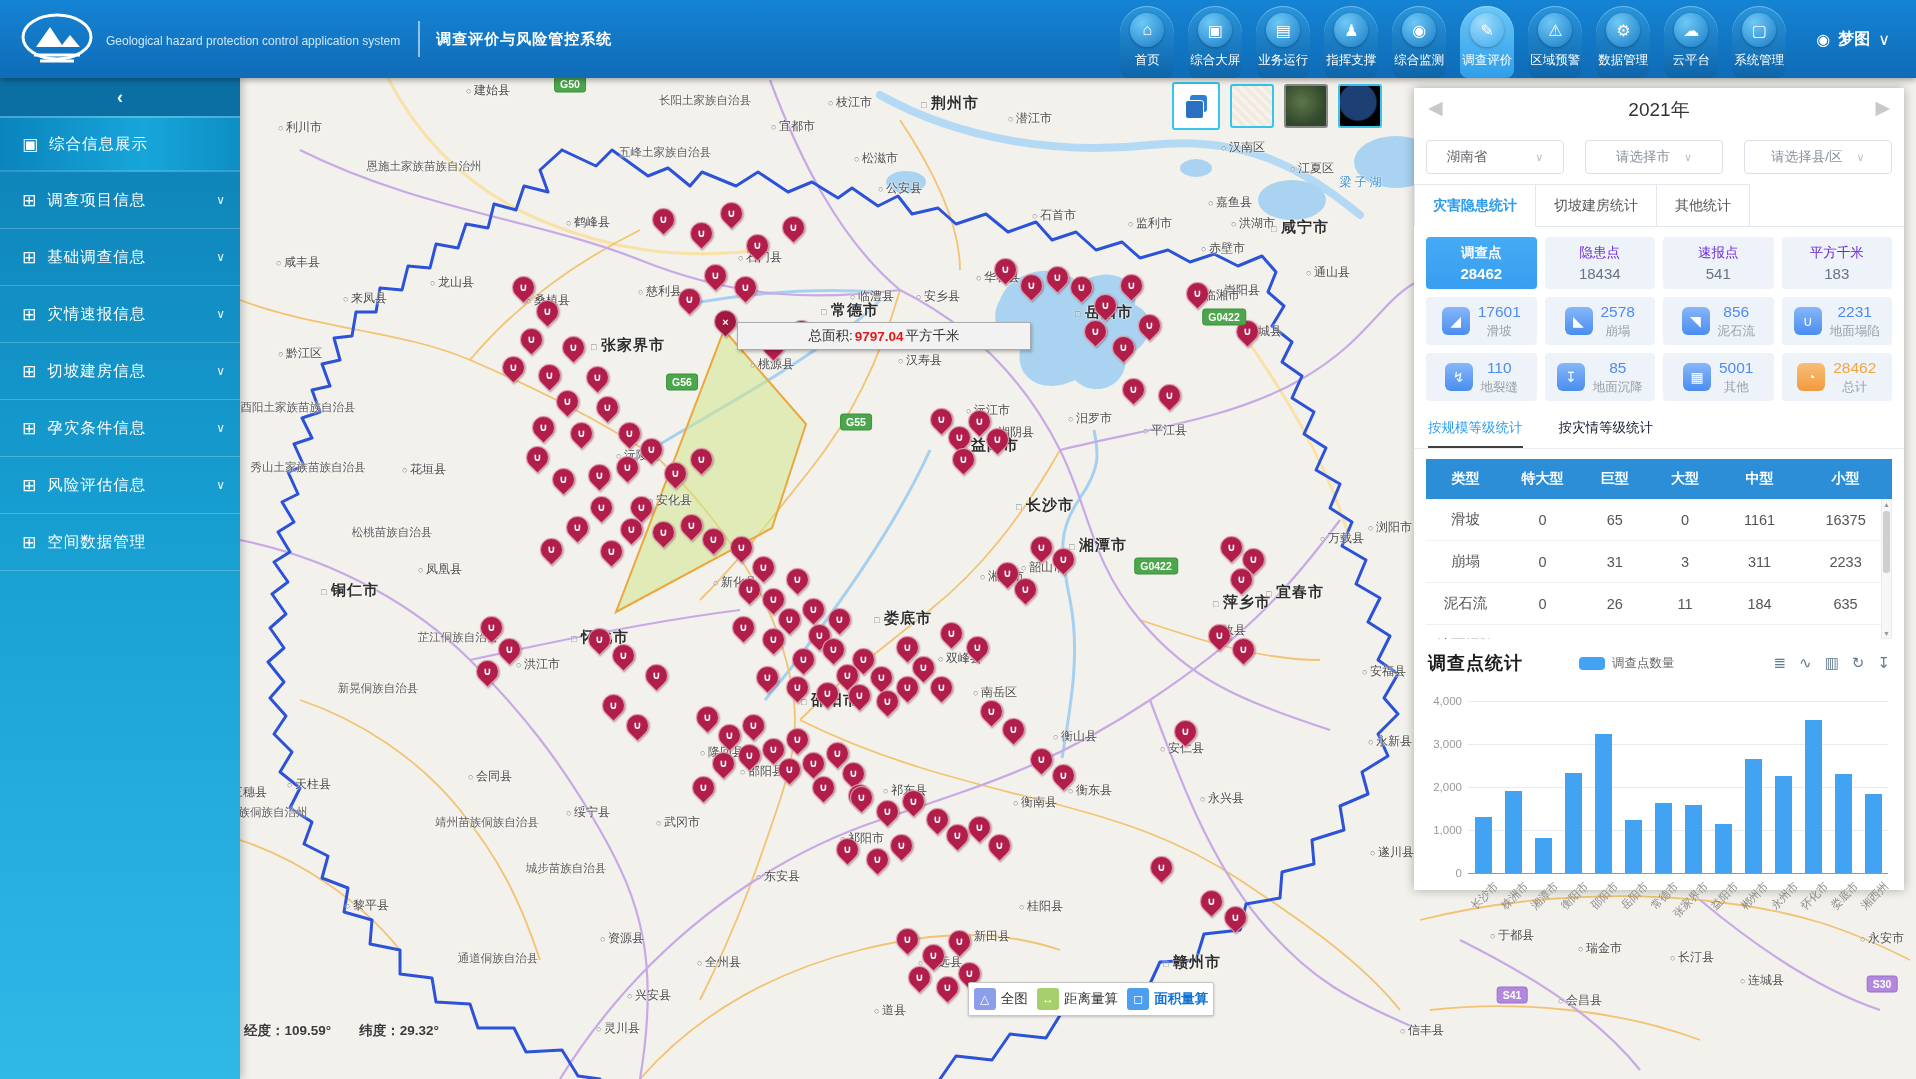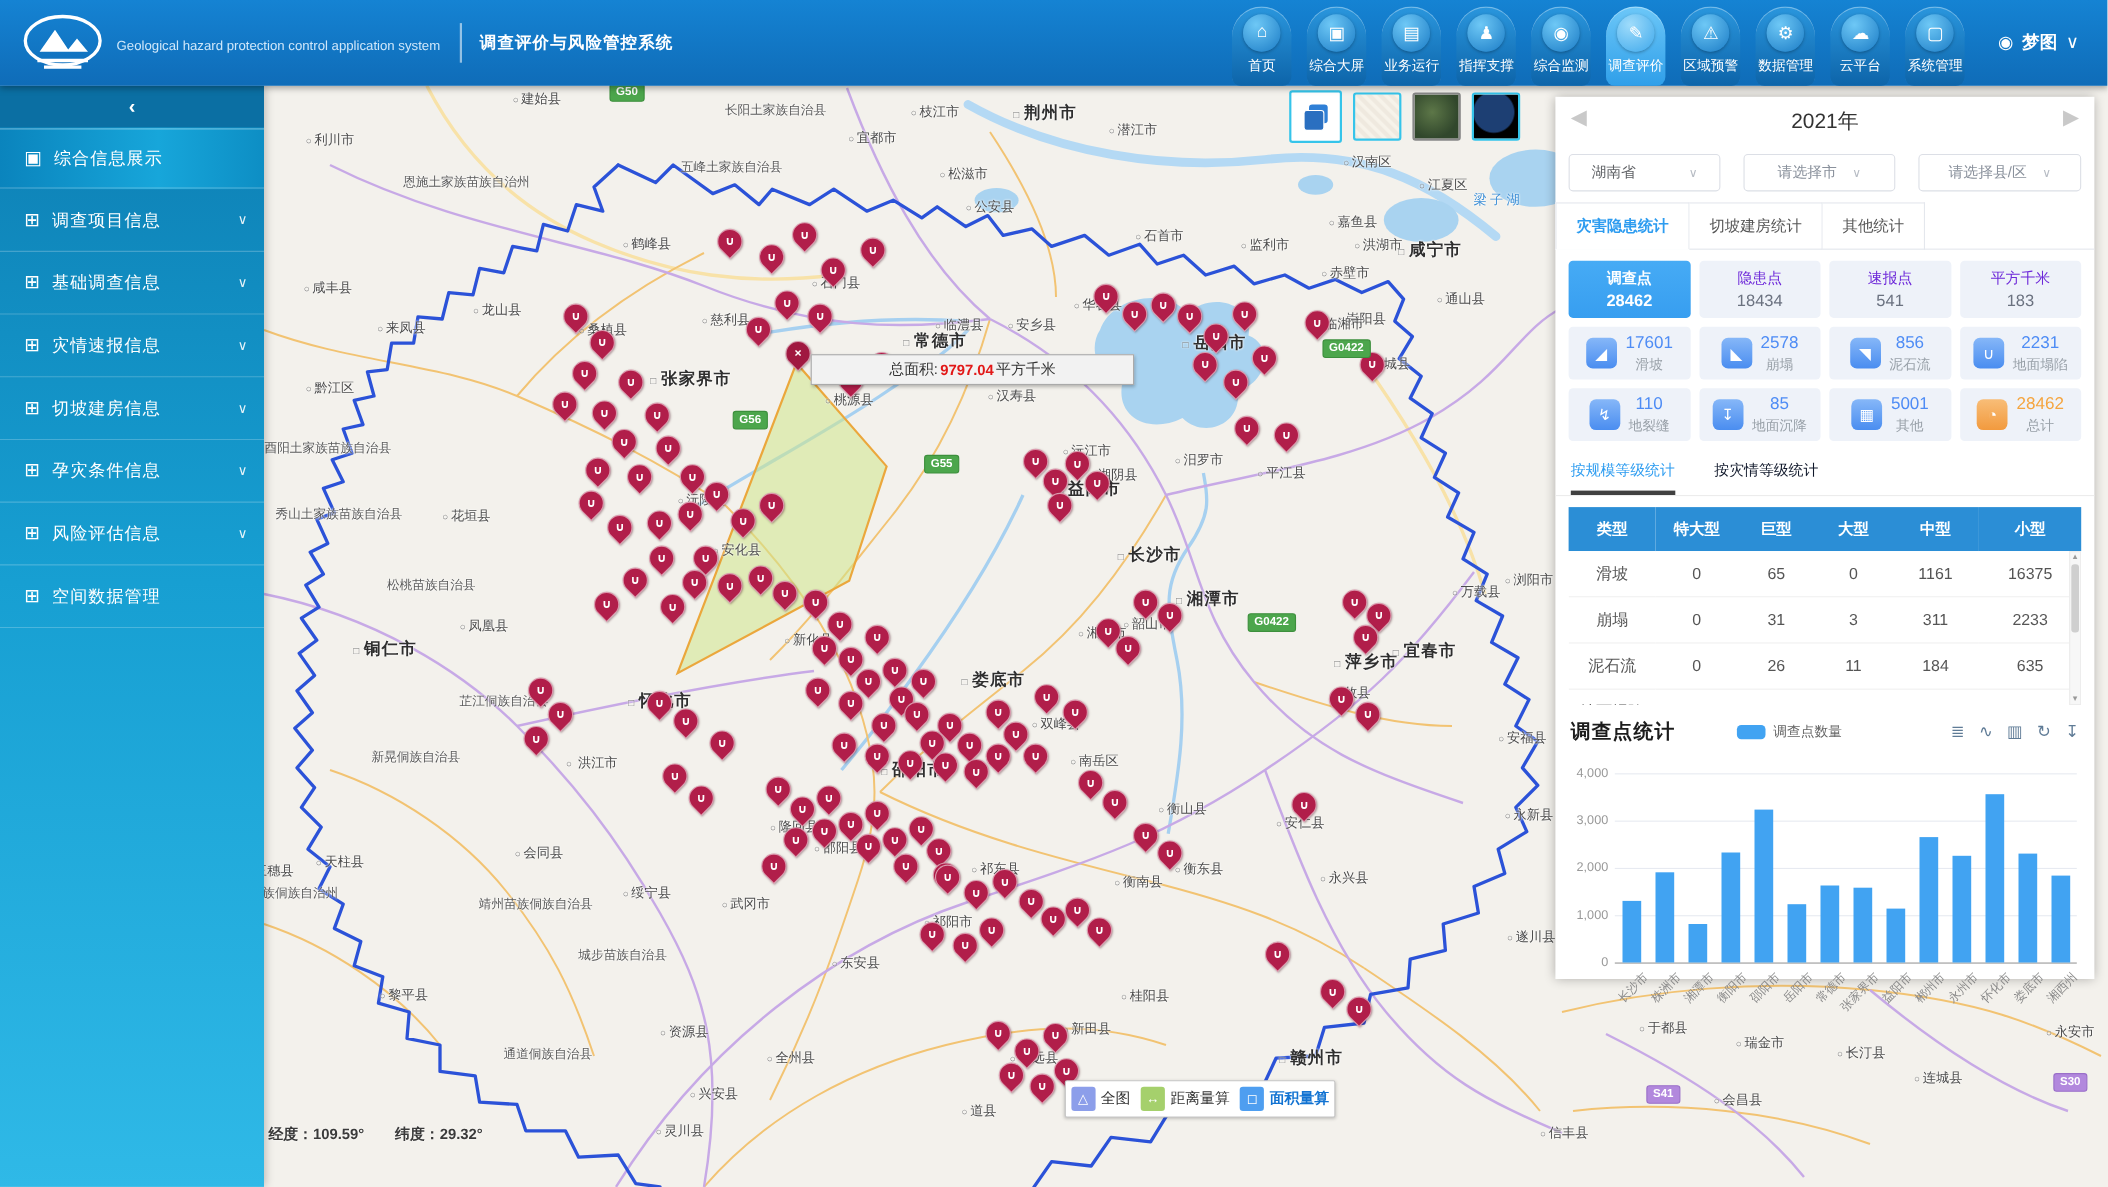--- a/index.html
+++ b/index.html
@@ -109,21 +109,21 @@
   .hz-card{height:48px;border-radius:4px;background:#eef2f9;display:flex;align-items:center;justify-content:center;gap:8px;}
   .hz-ico{width:28px;height:28px;border-radius:6px;background:linear-gradient(180deg,#86b7f8,#4a8df0);
        color:#fff;display:flex;align-items:center;justify-content:center;font-size:14px;}
   .hz-card.orange .hz-ico{background:linear-gradient(180deg,#f8bd77,#f29a3e);}
   .hz-txt{display:flex;flex-direction:column;align-items:center;}
   .hz-val{font-size:15.5px;color:#4e8cf5;}
   .hz-card.orange .hz-val{color:#f5a53f;}
   .hz-lab{font-size:12.5px;color:#98a0a8;margin-top:2px;white-space:nowrap;}
   #subtabs{display:flex;gap:36px;padding:14px 14px 0 14px;border-bottom:1px solid #ececec;}
   .subtab{font-size:13.5px;color:#0f172a;padding-bottom:9px;cursor:pointer;}
-  .subtab.active{color:#2d9cf0;border-bottom:4px solid #404040;}
+  .subtab.active{color:#2d9cf0;border-bottom:2px solid #404040;}
   #tbl-wrap{margin:10px 12px 0 12px;position:relative;}
   table{width:100%;border-collapse:collapse;table-layout:fixed;}
   thead th{background:#2b8ed6;color:#fff;font-size:14px;font-weight:bold;height:38px;}
   tbody td{height:39px;font-size:14.5px;color:#555;text-align:center;border-bottom:1px solid #f0f0f0;background:#fff;}
   #tbl-body{height:140px;overflow:hidden;position:relative;}
   #tbl-scroll{position:absolute;right:0;top:0;width:11px;height:140px;background:#f7f7f7;border:1px solid #ececec;box-sizing:border-box;}
   #tbl-scroll .th{position:absolute;left:1px;top:11px;width:7px;height:62px;background:#cfcfcf;border-radius:3px;}
   #tbl-scroll .ar{position:absolute;left:0;width:9px;text-align:center;font-size:7px;color:#999;}
   
   #chart-head{display:flex;align-items:center;padding:12px 14px 0 14px;}
@@ -254,21 +254,21 @@
       <div class="map-label" style="left: 638px; top: 455px;">沅陵县</div>
       <div class="map-label" style="left: 440px; top: 569px;">凤凰县</div>
       <div class="map-label" style="left: 424px; top: 469px;">花垣县</div>
       <div class="map-label area" style="left: 392px; top: 532px;">松桃苗族自治县</div>
       <div class="map-label area" style="left: 308px; top: 467px;">秀山土家族苗族自治县</div>
       <div class="map-label area" style="left: 298px; top: 407px;">酉阳土家族苗族自治县</div>
       <div class="map-label" style="left: 300px; top: 353px;">黔江区</div>
       <div class="map-label city" style="left: 350px; top: 590px;">铜仁市</div>
       <div class="map-label area" style="left: 458px; top: 637px;">芷江侗族自治县</div>
       <div class="map-label city" style="left: 600px; top: 637px;">怀化市</div>
-      <div class="map-label" style="left: 538px; top: 694px; font-family: Liberation Mono, monospace;">洪江市</div>
+      <div class="map-label" style="left: 538px; top: 664px;">洪江市</div>
       <div class="map-label" style="left: 490px; top: 776px;">会同县</div>
       <div class="map-label area" style="left: 487px; top: 822px;">靖州苗族侗族自治县</div>
       <div class="map-label area" style="left: 498px; top: 958px;">通道侗族自治县</div>
       <div class="map-label" style="left: 588px; top: 812px;">绥宁县</div>
       <div class="map-label area" style="left: 566px; top: 868px;">城步苗族自治县</div>
       <div class="map-label" style="left: 678px; top: 822px;">武冈市</div>
       <div class="map-label" style="left: 722px; top: 752px;">隆回县</div>
       <div class="map-label city" style="left: 830px; top: 700px;">邵阳市</div>
       <div class="map-label" style="left: 762px; top: 771px;">邵阳县</div>
       <div class="map-label" style="left: 905px; top: 790px;">祁东县</div>

